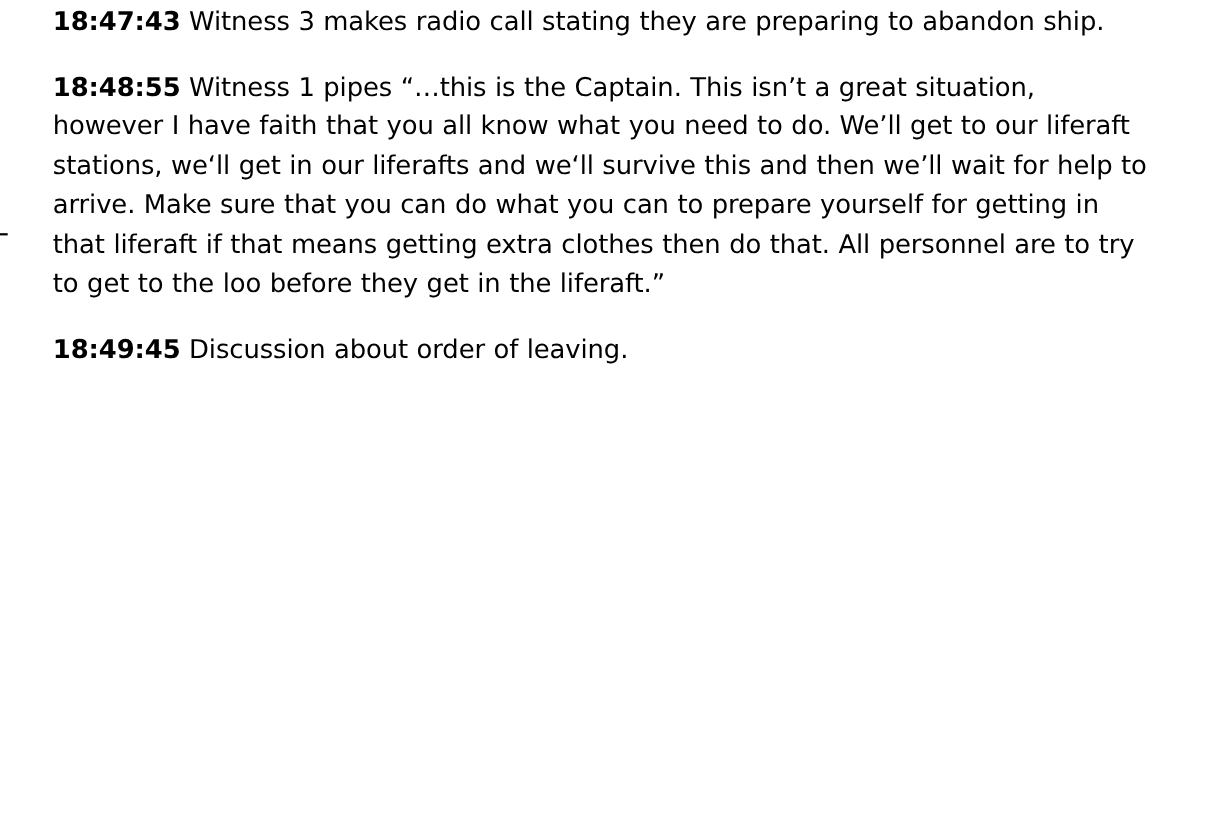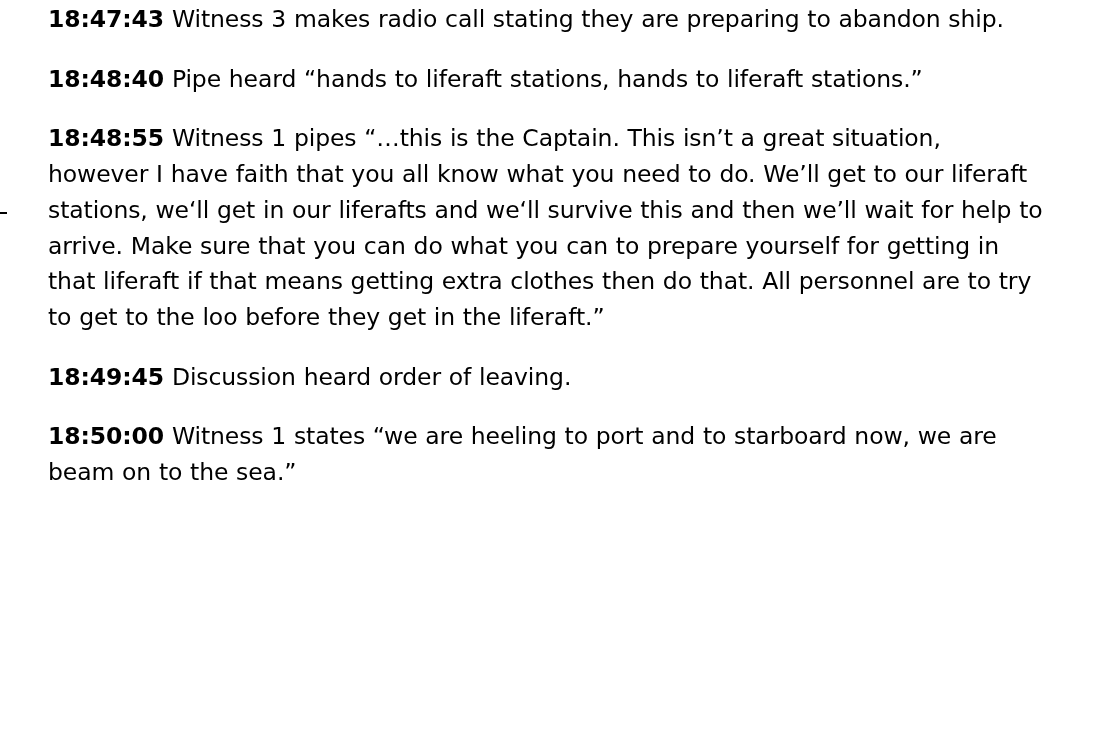--- a/index.html
+++ b/index.html
@@ -55,35 +55,27 @@
 
   <div class="margin-mark"></div>
 
   <div class="entries">
 
     <p class="entry">
       <span class="time">18:47:43</span>
       <span class="text">Witness 3 makes radio call stating they are preparing to abandon ship.</span>
     </p>
 
-    <p class="entry">
-      <span class="time">18:48:40</span>
-      <span class="text">Pipe heard “hands to liferaft stations, hands to liferaft stations.”</span>
-    </p>
 
     <p class="entry">
       <span class="time">18:48:55</span>
       <span class="text">Witness 1 pipes “…this is the Captain. This isn’t a great situation, however I have faith that you all know what you need to do. We’ll get to our liferaft stations, we‘ll get in our liferafts and we‘ll survive this and then we’ll wait for help to arrive. Make sure that you can do what you can to prepare yourself for getting in that liferaft if that means getting extra clothes then do that. All personnel are to try to get to the loo before they get in the liferaft.”</span>
     </p>
 
     <p class="entry">
       <span class="time">18:49:45</span>
-      <span class="text">Discussion heard order of leaving.</span>
+      <span class="text">Discussion about order of leaving.</span>
     </p>
 
-    <p class="entry">
-      <span class="time">18:50:00</span>
-      <span class="text">Witness 1 states “we are heeling to port and to starboard now, we are beam on to the sea.”</span>
-    </p>
 
 
   </div>
 </div>
 
 </body></html>

